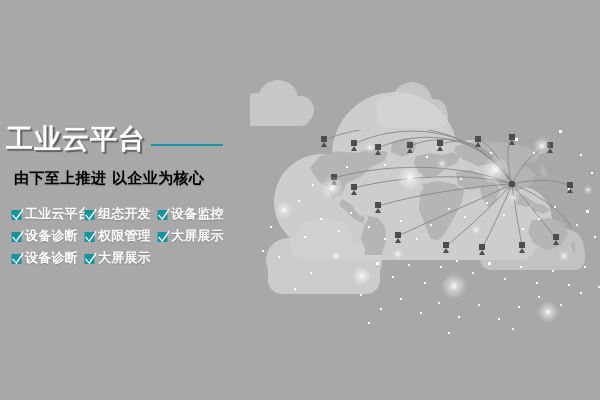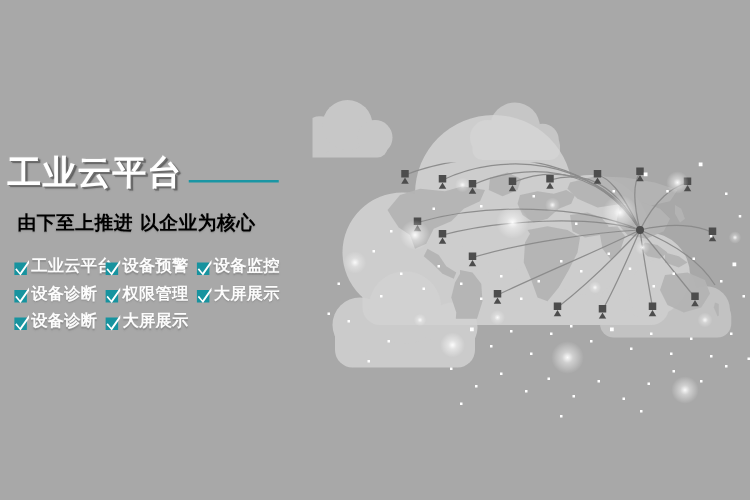--- a/index.html
+++ b/index.html
@@ -385,21 +385,21 @@
       </div>
 
 
       <div class="feature-item">
         <span class="check-icon">
           <svg viewBox="0 0 13 14" width="13" height="14" xmlns="http://www.w3.org/2000/svg">
             <rect x="0.5" y="3" width="10" height="10" fill="#17939f"></rect>
             <path d="M2.2 7.6 L5 11.2 L12.2 0.9 L12.2 3.6 L5.4 13.3 L1.2 8.6 Z" fill="#ffffff"></path>
           </svg>
         </span>
-        <span class="feature-label">设备预警</span>
+        <span class="feature-label">组态开发</span>
       </div>
 
       <div class="feature-item">
         <span class="check-icon">
           <svg viewBox="0 0 13 14" width="13" height="14" xmlns="http://www.w3.org/2000/svg">
             <rect x="0.5" y="3" width="10" height="10" fill="#17939f"></rect>
             <path d="M2.2 7.6 L5 11.2 L12.2 0.9 L12.2 3.6 L5.4 13.3 L1.2 8.6 Z" fill="#ffffff"></path>
           </svg>
         </span>
         <span class="feature-label">设备监控</span>

